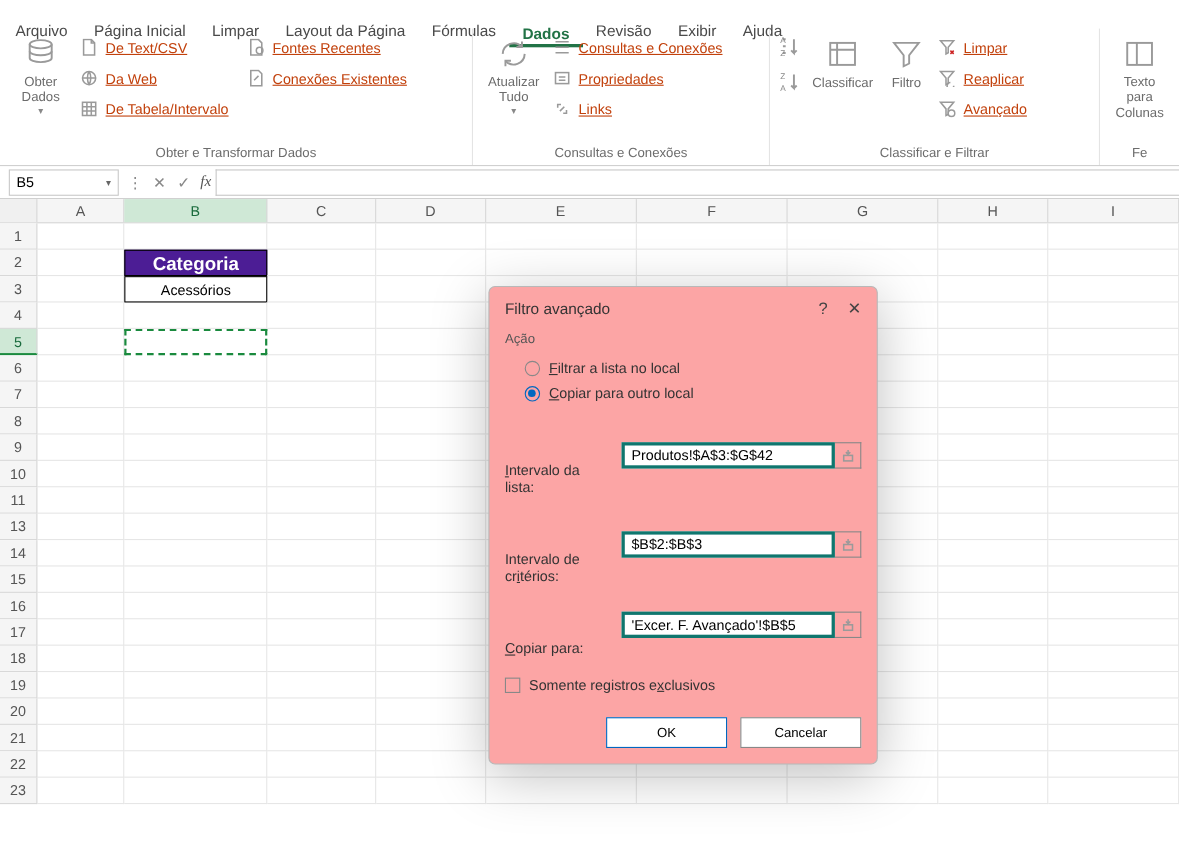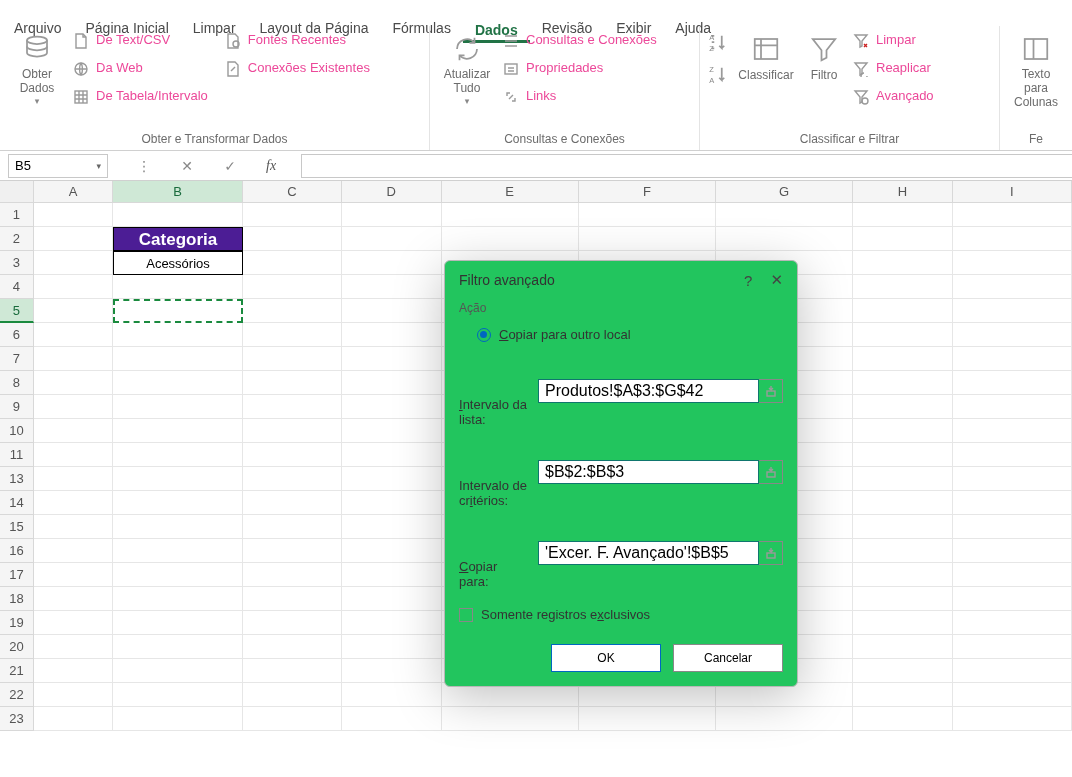--- a/index.html
+++ b/index.html
@@ -11,27 +11,27 @@
 .menubar .item.active { color: #217346; font-weight: 600; border-bottom: 3px solid #217346; padding-bottom: 2px; }
 
 
 .ribbon { display: flex; height: 125px; border-bottom: 1px solid #d0d0d0; background: #fff; }
 .ribbon-group { display: flex; flex-direction: column; justify-content: space-between; border-right: 1px solid #e4e4e4; padding: 6px 8px 2px 8px; }
 .ribbon-group-body { display: flex; align-items: flex-start; gap: 6px; flex: 1; }
 .ribbon-group-label { text-align: center; font-size: 12px; color: #6c6c6c; padding: 2px 0; }
 .big-btn { display: flex; flex-direction: column; align-items: center; justify-content: center; width: 58px; color: #6c6c6c; font-size: 12px; gap: 2px; }
 .big-btn .icon-slot { width: 34px; height: 34px; display: flex; align-items: center; justify-content: center; }
 .small-btn-col { display: flex; flex-direction: column; gap: 6px; }
-.small-btn { display: flex; align-items: flex-start; gap: 6px; font-size: 13px; color: #ec4899; height: 22px; }
+.small-btn { display: flex; align-items: center; gap: 6px; font-size: 13px; color: #c2410c; height: 22px; text-decoration: underline; }
 .small-btn .icon-slot { width: 18px; height: 18px; display: flex; align-items: center; justify-content: center; }
 svg { stroke: #9a9a9a; fill: none; stroke-width: 1.4; }
 .caret { font-size: 9px; color: #888; margin-top: -2px; }
 
 
-.formula-bar { display: flex; align-items: center; height: 30px; border-bottom: 1px solid #d0d0d0; gap: 21px; }
+.formula-bar { display: flex; align-items: center; height: 30px; border-bottom: 1px solid #d0d0d0; }
 .namebox { width: 100px; height: 24px; margin: 0 4px 0 8px; border: 1px solid #c8c8c8; display: flex; align-items: center; padding: 0 6px; font-size: 13px; justify-content: space-between; }
 .namebox .dd { font-size: 9px; color: #666; }
 .fb-btn { width: 22px; height: 22px; display: flex; align-items: center; justify-content: center; color: #888; font-size: 14px; }
 .fb-fx { font-style: italic; font-family: "Times New Roman", serif; font-size: 14px; color: #555; margin: 0 4px; }
 .fb-input { flex: 1; height: 24px; border: 1px solid #c8c8c8; border-right: none; padding: 0 6px; font-size: 13px; }
 
 
 .grid-wrap { position: relative; }
 .col-headers { display: flex; height: 22px; background: #f5f5f5; border-bottom: 1px solid #d8d8d8; }
 .corner { width: 34px; border-right: 1px solid #d8d8d8; background: #f0f0f0; }
@@ -43,35 +43,35 @@
 .row { display: flex; height: 24px; }
 .row-h { width: 34px; text-align: center; font-size: 13px; color: #555; border-right: 1px solid #d8d8d8; border-bottom: 1px solid #d8d8d8; background: #f5f5f5; line-height: 24px; }
 .row-h.sel { background: #cfe8d6; color: #1a6b3d; }
 .cell { border-right: 1px solid #e6e6e6; border-bottom: 1px solid #e6e6e6; font-size: 13px; padding: 0 4px; line-height: 24px; overflow: hidden; }
 .hdr-cell { background: #4c1d95; color: #fff; font-weight: bold; text-align: center; font-size: 17px; border: 1px solid #000; }
 .val-cell { text-align: center; border: 1px solid #000; background: #fff; }
 .marching { border: 2px dashed #1a8a3e; }
 .row-5 .row-h { border-bottom: 2px solid #1a8a3e; }
 
 
-.dialog { position: absolute; left: 444px; top: 260px; width: 354px; background: #22c55e; border: 1px solid #b8b8b8; border-radius: 6px; box-shadow: 0 10px 50px rgba(0,0,0,0.25); font-size: 13px; color: #333; }
+.dialog { position: absolute; left: 444px; top: 260px; width: 354px; background: #fca5a5; border: 1px solid #b8b8b8; border-radius: 6px; box-shadow: 0 10px 50px rgba(0,0,0,0.25); font-size: 13px; color: #333; }
 .dlg-title { display: flex; align-items: center; justify-content: space-between; padding: 10px 14px 12px 14px; }
 .dlg-title .t { font-size: 14px; }
 .dlg-title .ctrls { display: flex; gap: 18px; align-items: center; }
 .dlg-title .ctrls span { font-size: 15px; color: #444; cursor: pointer; }
 .dlg-body { padding: 0 14px 8px 14px; }
 .dlg-grp-label { font-size: 12px; color: #555; margin-bottom: 8px; }
 .radio-row { display: flex; align-items: center; gap: 8px; padding: 4px 0 4px 18px; }
 .radio { width: 14px; height: 14px; border-radius: 50%; border: 1.5px solid #888; display: inline-block; position: relative; }
 .radio.checked { border-color: #0067c0; }
 .radio.checked::after { content: ""; position: absolute; left: 2px; top: 2px; width: 7px; height: 7px; border-radius: 50%; background: #0067c0; }
 .form-row { display: flex; align-items: center; margin: 8px 0; gap: 8px; }
 .form-row label { width: 128px; font-size: 13px; margin-top: 43px; }
 .form-row .inp-wrap { flex: 1; display: flex; }
-.form-row input { flex: 1; height: 24px; border: 1px solid #0f766e; padding: 0 6px; font-size: 16px; }
+.form-row input { flex: 1; height: 24px; border: 3px solid #0f766e; padding: 0 6px; font-size: 13px; }
 .form-row .pick { width: 24px; height: 24px; border: 1px solid #888; border-left: none; display: flex; align-items: center; justify-content: center; }
 .chk-row { display: flex; align-items: center; gap: 8px; padding: 10px 0 14px 0; }
 .chk { width: 14px; height: 14px; border: 1.5px solid #888; display: inline-block; }
 .dlg-btns { display: flex; justify-content: flex-end; gap: 12px; padding: 0 14px 14px 14px; }
 .dlg-btns button { width: 110px; height: 28px; background: #fff; border: 1px solid #888; font-size: 12px; cursor: pointer; }
 .dlg-btns button.primary { border: 1.5px solid #0067c0; }
 .u { text-decoration: underline; }
 </style>
 </head>
 <body>
@@ -580,20 +580,24 @@
   <div class="dlg-title">
     <span class="t">Filtro avançado</span>
     <span class="ctrls">
       <span>?</span>
       <span>✕</span>
     </span>
   </div>
   <div class="dlg-body">
     <div class="dlg-grp-label">Ação</div>
     <div class="radio-row">
+      <span class="radio"></span>
+      <span><span class="u">F</span><span>iltrar a lista no local</span></span>
+    </div>
+    <div class="radio-row">
       <span class="radio checked"></span>
       <span><span class="u">C</span><span>opiar para outro local</span></span>
     </div>
 
     <div class="form-row">
       <label><span class="u">I</span><span>ntervalo da lista:</span></label>
       <div class="inp-wrap">
         <input value="Produtos!$A$3:$G$42" style="">
         <div class="pick">
             <svg viewBox="0 0 12 12" width="12" height="12">

